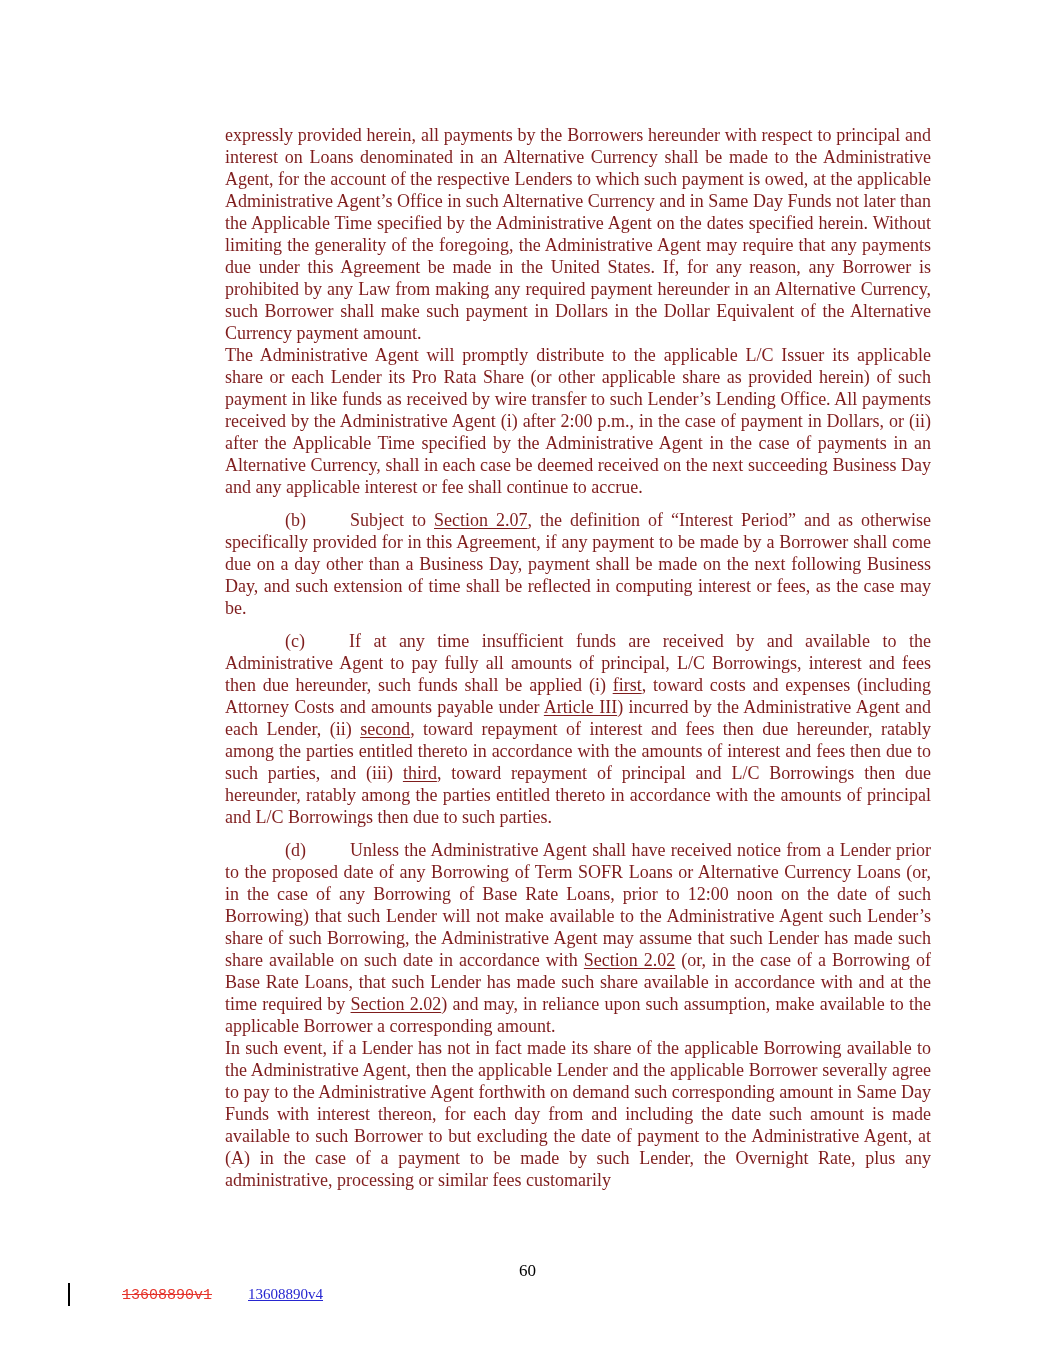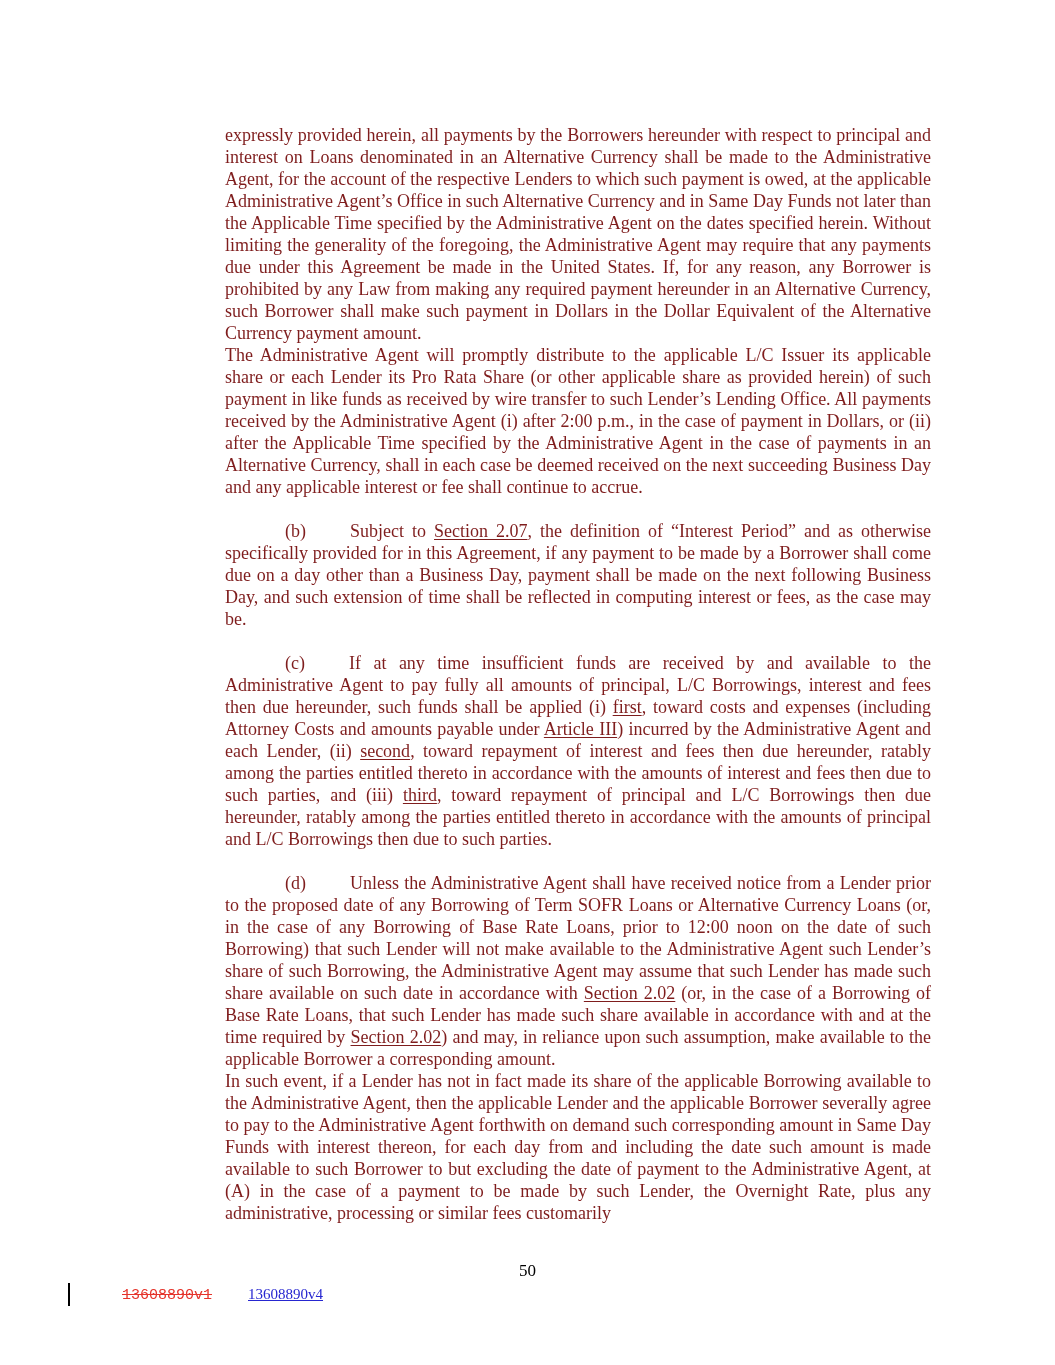--- a/index.html
+++ b/index.html
@@ -22,21 +22,21 @@
     top: 124px;
     width: 706px;
   }
   .para {
     margin: 0;
     font-size: 18px;
     line-height: 22px;
     text-align: justify;
     color: #7f1d1d;
   }
-  .para.gap { margin-top: 22px; }
+  .para.gap { margin-top: 11px; }
   .para.indent { text-indent: 60px; }
   .tab { display: inline-block; width: 44px; }
   .u { text-decoration: underline; text-underline-offset: 2px; }
   .page-number {
     position: absolute;
     top: 1260px;
     left: 0;
     width: 1055px;
     text-align: center;
     font-size: 17px;
@@ -76,19 +76,19 @@
 
   <div class="doc-body" id="doc-body">
       <p class="para"><span>expressly provided herein, all payments by the Borrowers hereunder with respect to principal and interest on Loans denominated in an Alternative Currency shall be made to the Administrative Agent, for the account of the respective Lenders to which such payment is owed, at the applicable Administrative Agent’s Office in such Alternative Currency and in Same Day Funds not later than the Applicable Time specified by the Administrative Agent on the dates specified herein.  Without limiting the generality of the foregoing, the Administrative Agent may require that any payments due under this Agreement be made in the United States.  If, for any reason, any Borrower is prohibited by any Law from making any required payment hereunder in an Alternative Currency, such Borrower shall make such payment in Dollars in the Dollar Equivalent of the Alternative Currency payment amount.</span></p>
       <p class="para"><span>The Administrative Agent will promptly distribute to the applicable L/C Issuer its applicable share or each Lender its Pro Rata Share (or other applicable share as provided herein) of such payment in like funds as received by wire transfer to such Lender’s Lending Office.  All payments received by the Administrative Agent (i) after 2:00 p.m., in the case of payment in Dollars, or (ii) after the Applicable Time specified by the Administrative Agent in the case of payments in an Alternative Currency, shall in each case be deemed received on the next succeeding Business Day and any applicable interest or fee shall continue to accrue.</span></p>
       <p class="para gap indent"><span>(b)</span><span class="tab"></span><span>Subject to </span><span class="u">Section 2.07</span><span>, the definition of “Interest Period” and as otherwise specifically provided for in this Agreement, if any payment to be made by a Borrower shall come due on a day other than a Business Day, payment shall be made on the next following Business Day, and such extension of time shall be reflected in computing interest or fees, as the case may be.</span></p>
       <p class="para gap indent"><span>(c)</span><span class="tab"></span><span>If at any time insufficient funds are received by and available to the Administrative Agent to pay fully all amounts of principal, L/C Borrowings, interest and fees then due hereunder, such funds shall be applied (i) </span><span class="u">first</span><span>, toward costs and expenses (including Attorney Costs and amounts payable under </span><span class="u">Article III</span><span>) incurred by the Administrative Agent and each Lender, (ii) </span><span class="u">second</span><span>, toward repayment of interest and fees then due hereunder, ratably among the parties entitled thereto in accordance with the amounts of interest and fees then due to such parties, and (iii) </span><span class="u">third</span><span>, toward repayment of principal and L/C Borrowings then due hereunder, ratably among the parties entitled thereto in accordance with the amounts of principal and L/C Borrowings then due to such parties.</span></p>
       <p class="para gap indent"><span>(d)</span><span class="tab"></span><span>Unless the Administrative Agent shall have received notice from a Lender prior to the proposed date of any Borrowing of Term SOFR Loans or Alternative Currency Loans (or, in the case of any Borrowing of Base Rate Loans, prior to 12:00 noon on the date of such Borrowing) that such Lender will not make available to the Administrative Agent such Lender’s share of such Borrowing, the Administrative Agent may assume that such Lender has made such share available on such date in accordance with </span><span class="u">Section 2.02</span><span> (or, in the case of a Borrowing of Base Rate Loans, that such Lender has made such share available in accordance with and at the time required by </span><span class="u">Section 2.02</span><span>) and may, in reliance upon such assumption, make available to the applicable Borrower a corresponding amount.</span></p>
       <p class="para"><span>In such event, if a Lender has not in fact made its share of the applicable Borrowing available to the Administrative Agent, then the applicable Lender and the applicable Borrower severally agree to pay to the Administrative Agent forthwith on demand such corresponding amount in Same Day Funds with interest thereon, for each day from and including the date such amount is made available to such Borrower to but excluding the date of payment to the Administrative Agent, at (A) in the case of a payment to be made by such Lender, the Overnight Rate, plus any administrative, processing or similar fees customarily</span></p>
     </div>
 
-  <div class="page-number">50</div>
+  <div class="page-number">60</div>
 
   <div class="change-bar"></div>
 
   <div class="footer-revisions"><span class="rev-del">13608890v1</span><span class="rev-ins">13608890v4</span></div>
 
 </div>
 
 </body></html>

